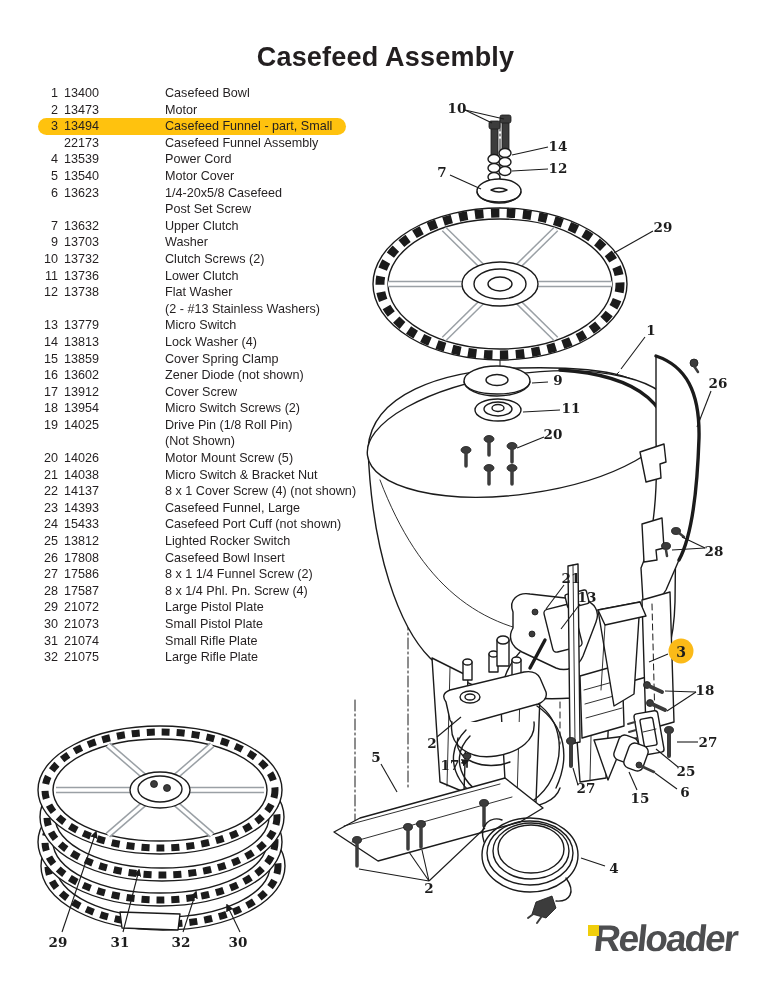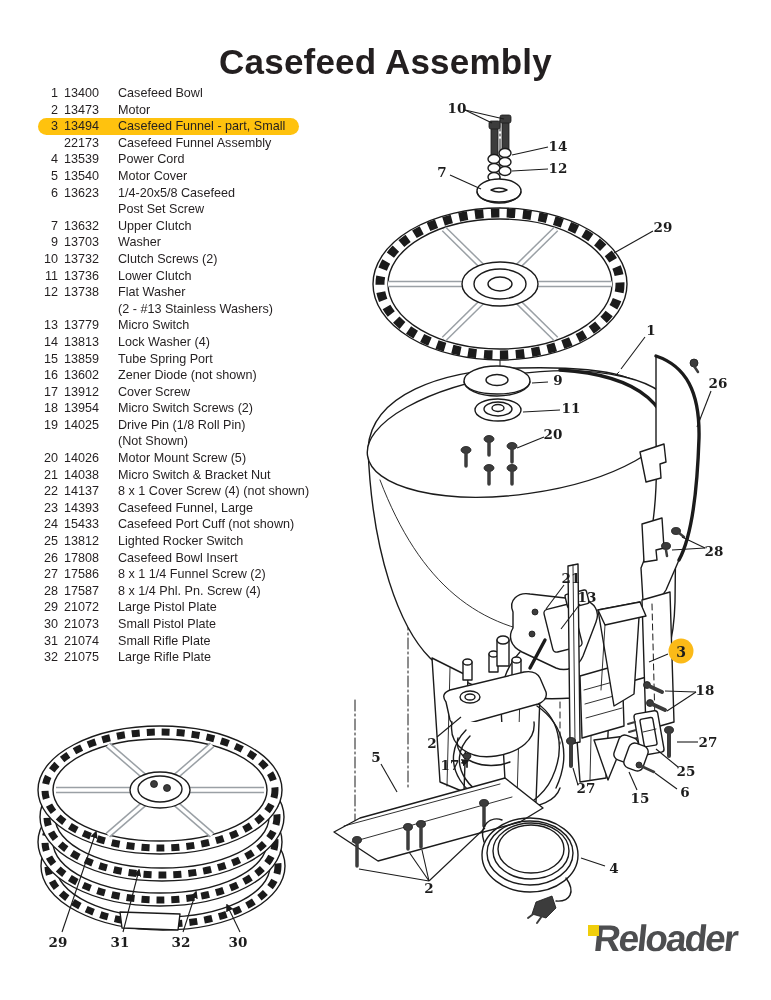--- a/index.html
+++ b/index.html
@@ -7,28 +7,28 @@
     --circ:#FBBA18;
     --logo-color:#4D4E50;
     --logo-accent:#F0CE0C;
     --ink:#231f20;
   }
   html,body{margin:0;padding:0;background:#ffffff;}
   body{width:771px;height:1000px;position:relative;font-family:"Liberation Sans",sans-serif;color:var(--ink);}
   .page{position:absolute;inset:0;width:771px;height:1000px;background:#fff;overflow:hidden;}
 
   .title{position:absolute;left:0;right:0;top:42px;margin:0;text-align:center;
-    font-size:35px;font-weight:bold;color:var(--ink);letter-spacing:0.2px;
+    font-size:27px;font-weight:bold;color:var(--ink);letter-spacing:0.2px;
     font-family:"Liberation Sans",sans-serif;}
 
   #parts-list{position:absolute;left:38px;top:85px;font-size:12.6px;line-height:16.6px;}
   .plist-row{display:grid;grid-template-columns:20px 48px auto;column-gap:6px;white-space:nowrap;width:fit-content;}
   .plist-row .col-num{text-align:right;}
   .plist-row .col-part{text-align:left;}
-  .plist-row .col-desc{padding-left:0px;}
+  .plist-row .col-desc{padding-left:0px;margin-left:47px;}
   .plist-row.highlight{background:var(--hl);border-radius:10px;padding:0 14px 0 0;}
 
   #diagram{position:absolute;left:0;top:0;width:771px;height:1000px;}
 
   #callouts{position:absolute;inset:0;pointer-events:none;}
   .callout{position:absolute;transform:translate(-50%,-50%);
     font-family:"DejaVu Serif",serif;font-weight:bold;font-size:13.5px;color:#1c1c1c;}
   .callout.circle{background:var(--circ);width:25px;height:25px;border-radius:50%;
     display:flex;align-items:center;justify-content:center;font-size:14px;}
 
@@ -137,21 +137,21 @@
         <span class="col-desc">Micro Switch</span>
       </div>
       <div class="plist-row">
         <span class="col-num">14</span>
         <span class="col-part">13813</span>
         <span class="col-desc">Lock Washer (4)</span>
       </div>
       <div class="plist-row">
         <span class="col-num">15</span>
         <span class="col-part">13859</span>
-        <span class="col-desc">Tube Spring Port</span>
+        <span class="col-desc">Cover Spring Clamp</span>
       </div>
       <div class="plist-row">
         <span class="col-num">16</span>
         <span class="col-part">13602</span>
         <span class="col-desc">Zener Diode (not shown)</span>
       </div>
       <div class="plist-row">
         <span class="col-num">17</span>
         <span class="col-part">13912</span>
         <span class="col-desc">Cover Screw</span>

